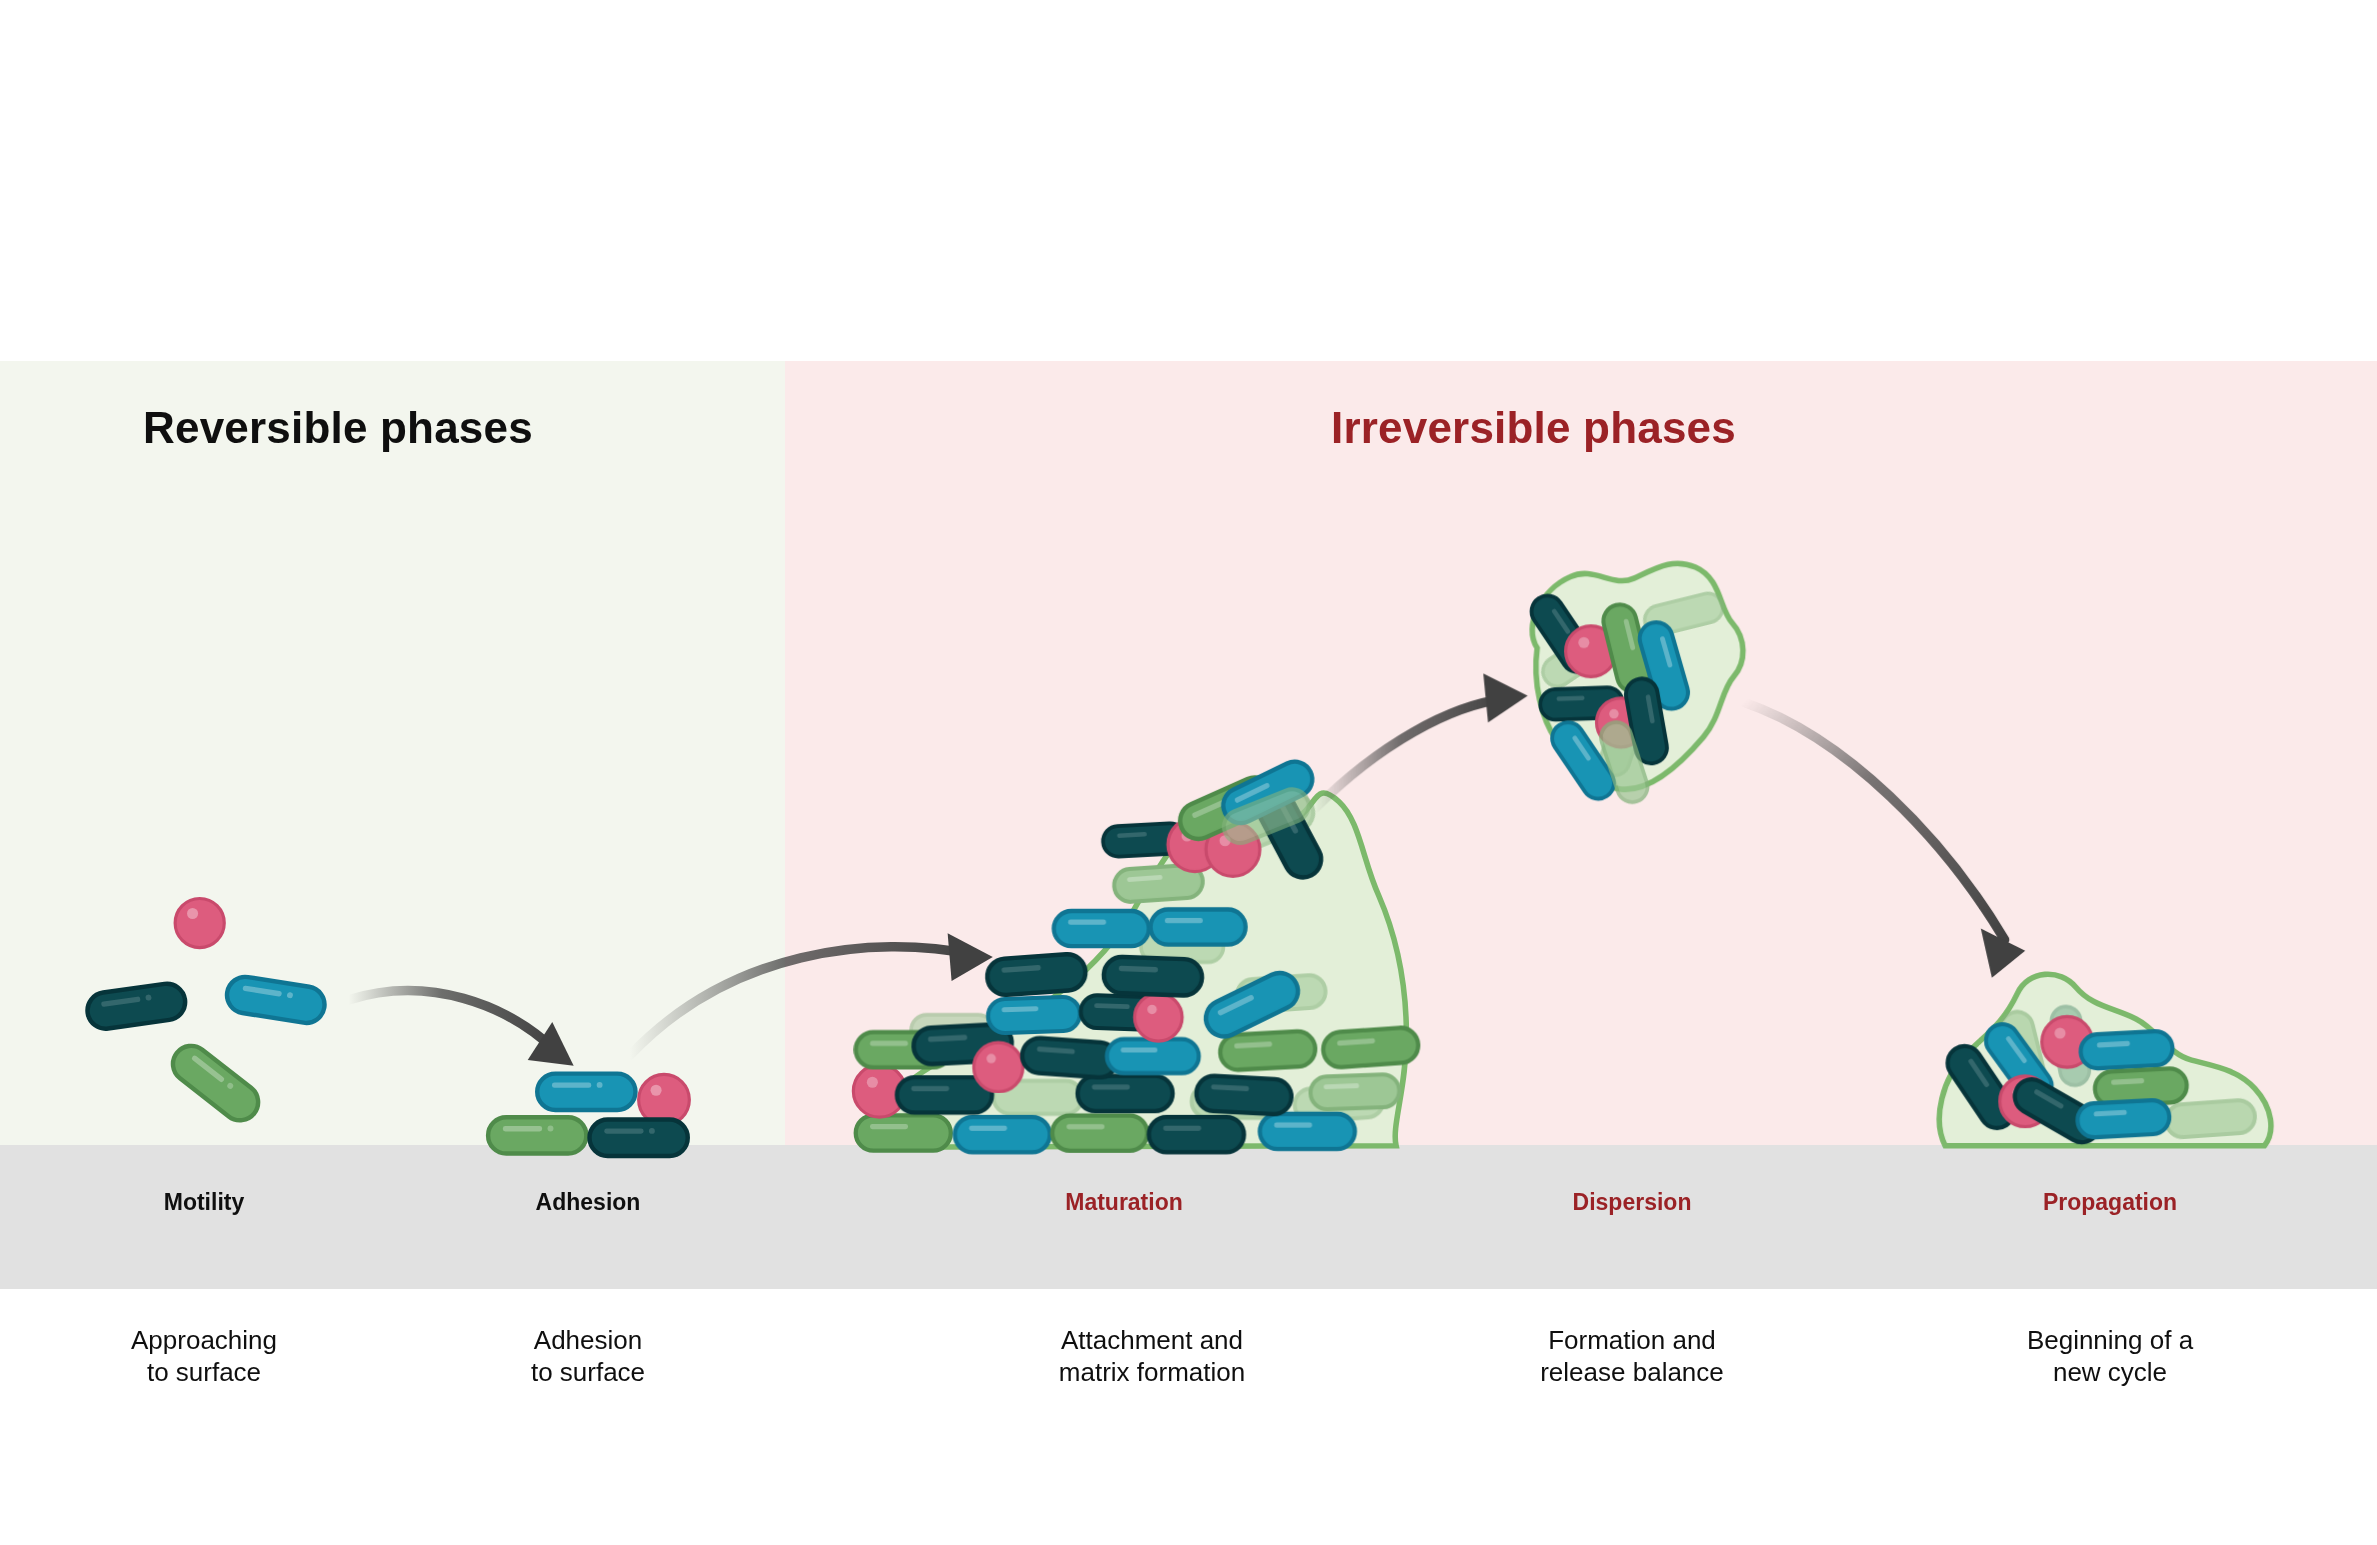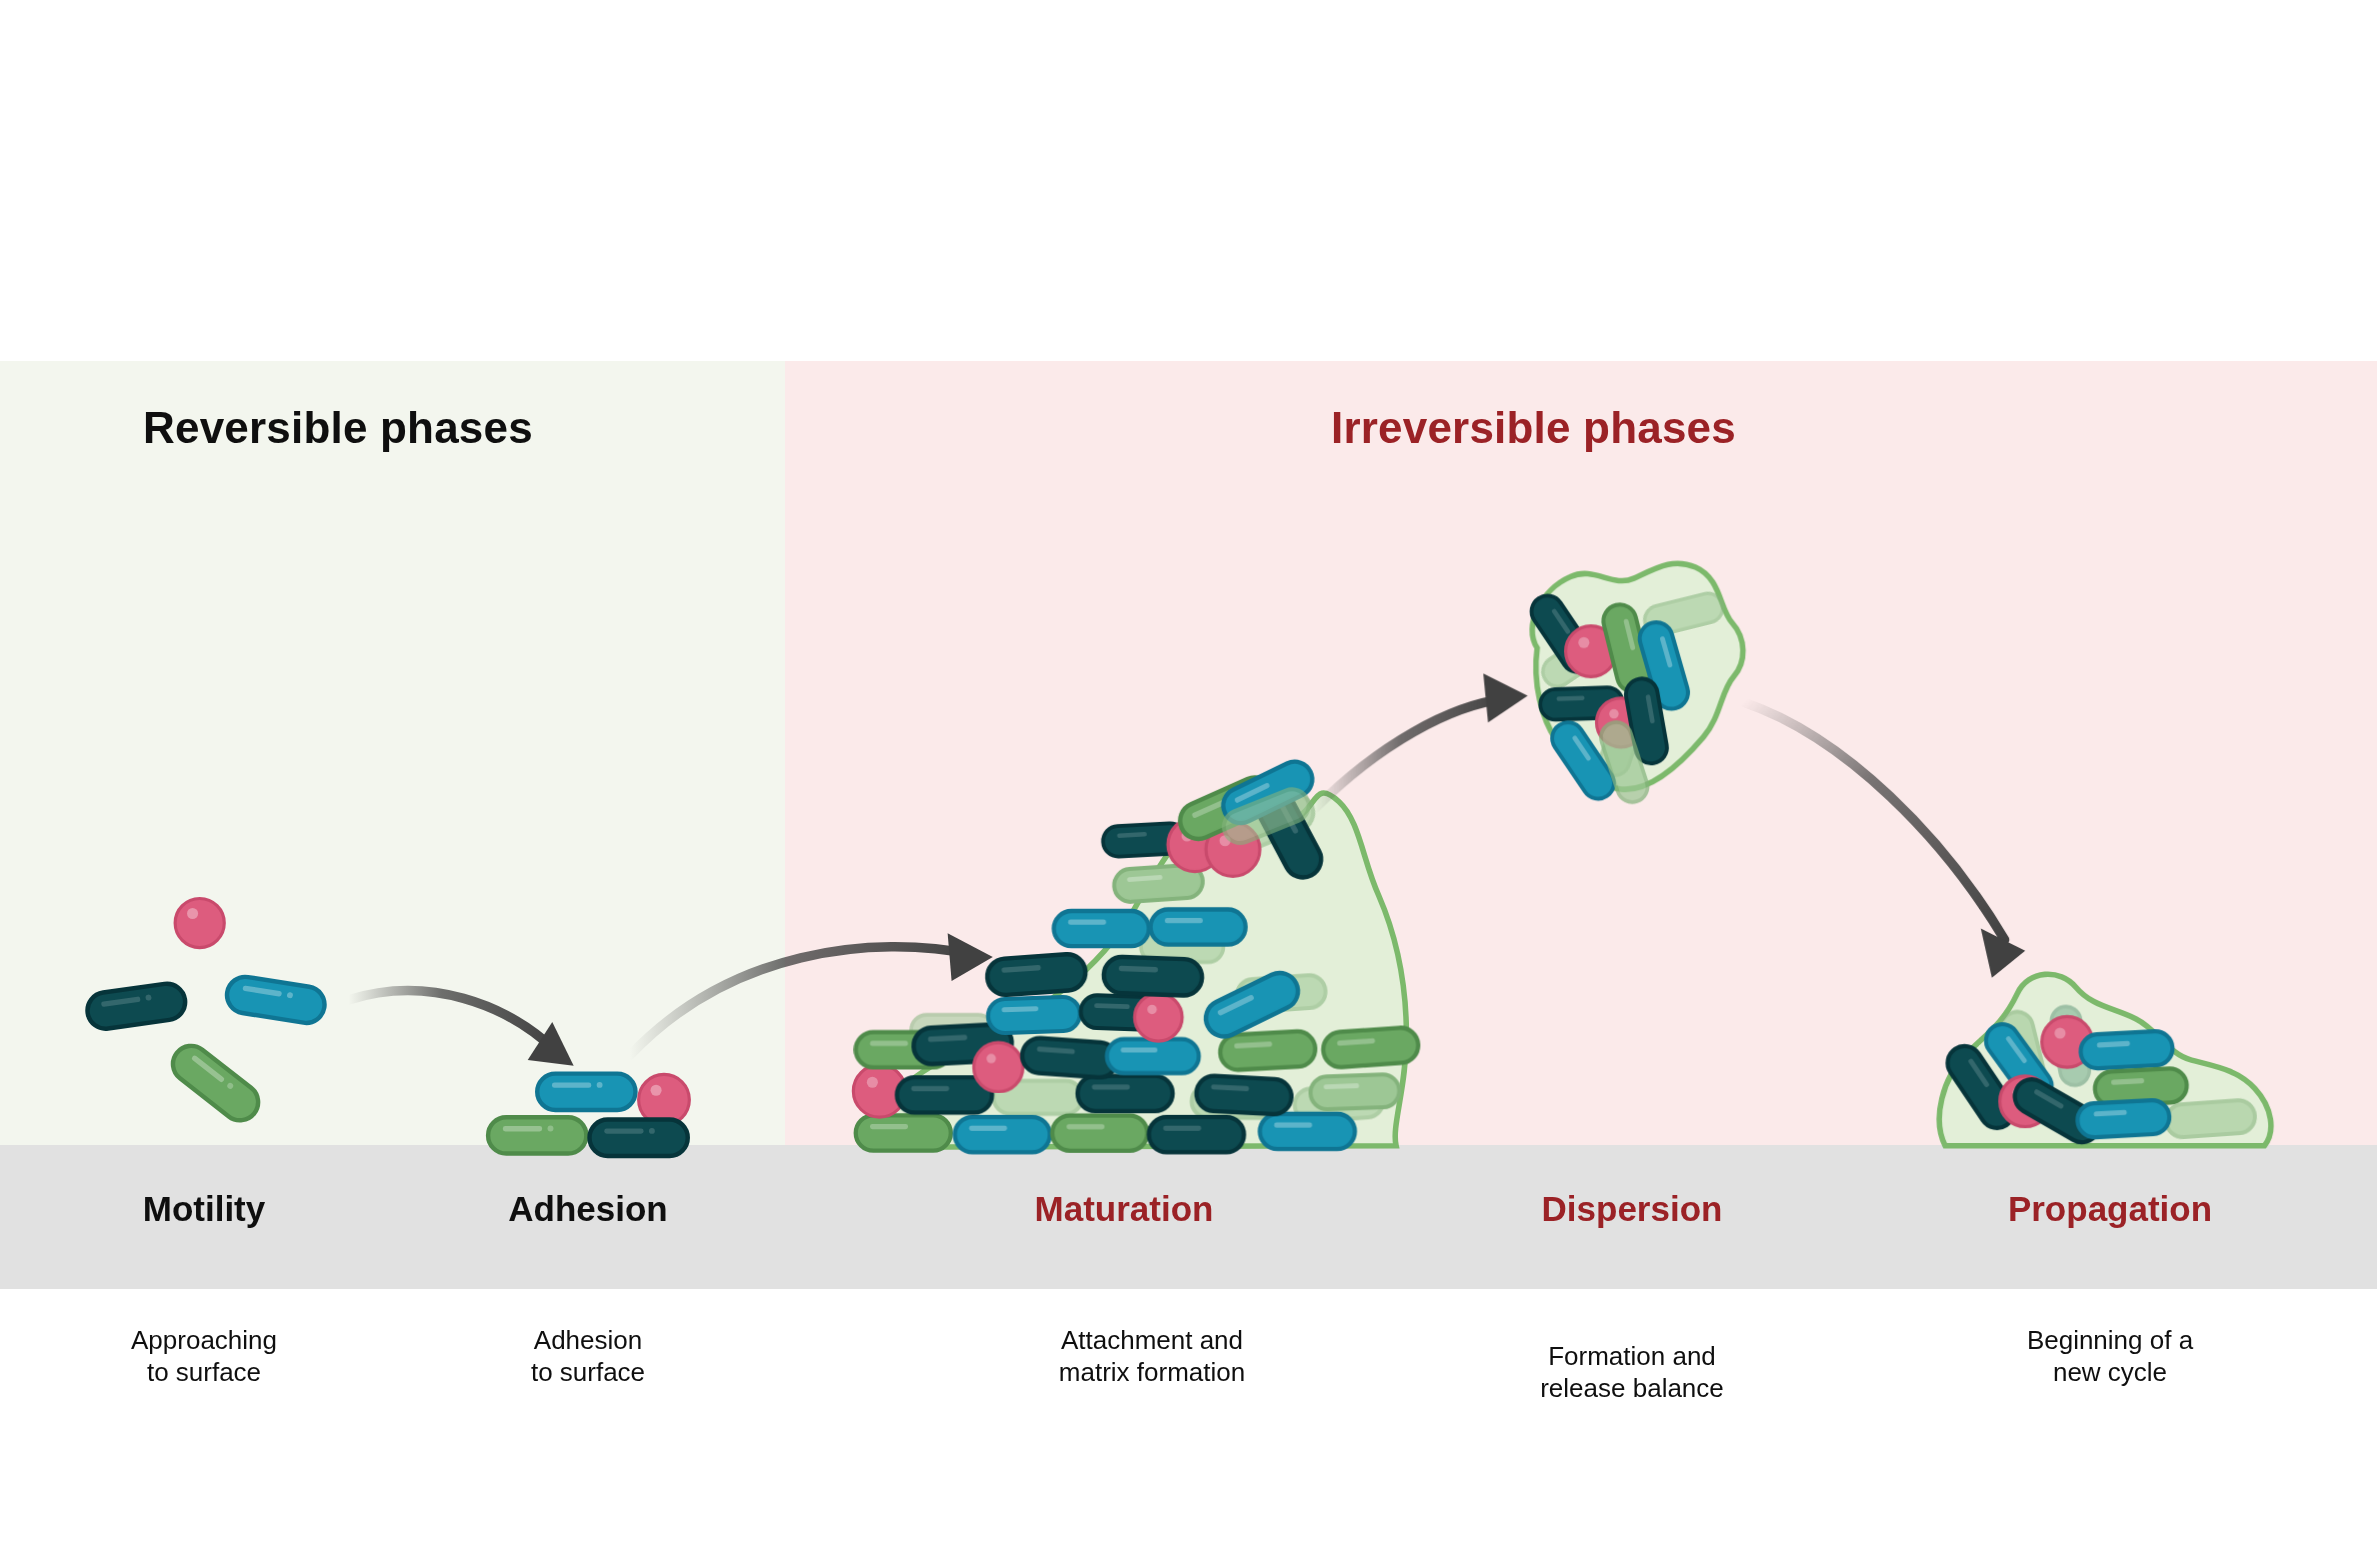--- a/index.html
+++ b/index.html
@@ -20,21 +20,21 @@
   
   .phase-title{
     position:absolute;font-size:44px;font-weight:bold;letter-spacing:0.2px;
     white-space:nowrap;
   }
   #title-reversible{left:143px;top:403px;color:#0f0f0f;}
   #title-irreversible{left:1331px;top:403px;color:#9b2226;}
 
   
   .stage-label{
-    position:absolute;top:1189px;font-size:35px;font-weight:bold;
+    position:absolute;top:1189px;font-size:23px;font-weight:bold;
     text-align:center;white-space:nowrap;transform:translateX(-50%);
   }
   .stage-label.dark{color:#0f0f0f;}
   .stage-label.red{color:#9b2226;}
 
   
   .caption{
     position:absolute;top:1325px;font-size:26px;line-height:1.22;
     color:#0f0f0f;text-align:center;transform:translateX(-50%);
     white-space:pre-line;font-weight:normal;
@@ -446,20 +446,20 @@
       <div class="stage-label red" style="left: 1632px;">Dispersion</div>
       <div class="stage-label red" style="left: 2110px;">Propagation</div>
     </div>
   <div id="stage-captions">
       <div class="caption" style="left: 204px;">Approaching
 to surface</div>
       <div class="caption" style="left: 588px;">Adhesion
 to surface</div>
       <div class="caption" style="left: 1124px; margin-left: 28px;">Attachment and
 matrix formation</div>
-      <div class="caption" style="left: 1632px; margin-top: 16px;">Formation and
+      <div class="caption" style="left: 1632px;">Formation and
 release balance</div>
       <div class="caption" style="left: 2110px;">Beginning of a
 new cycle</div>
     </div>
 
 </div>
 
 
 </body></html>

